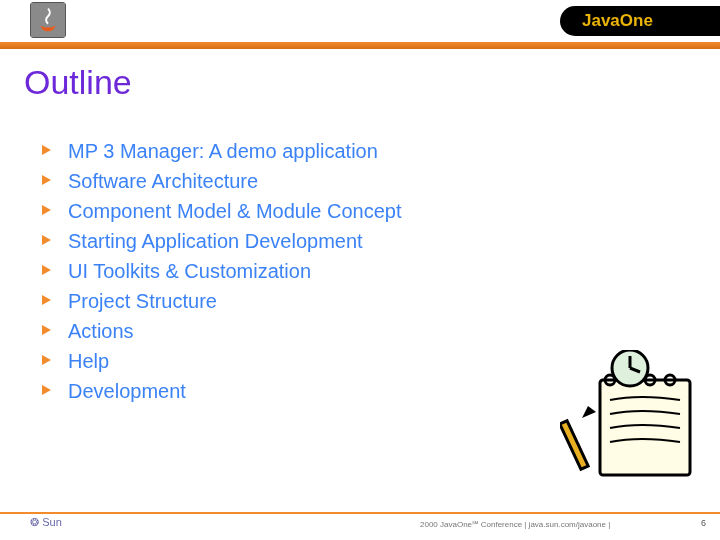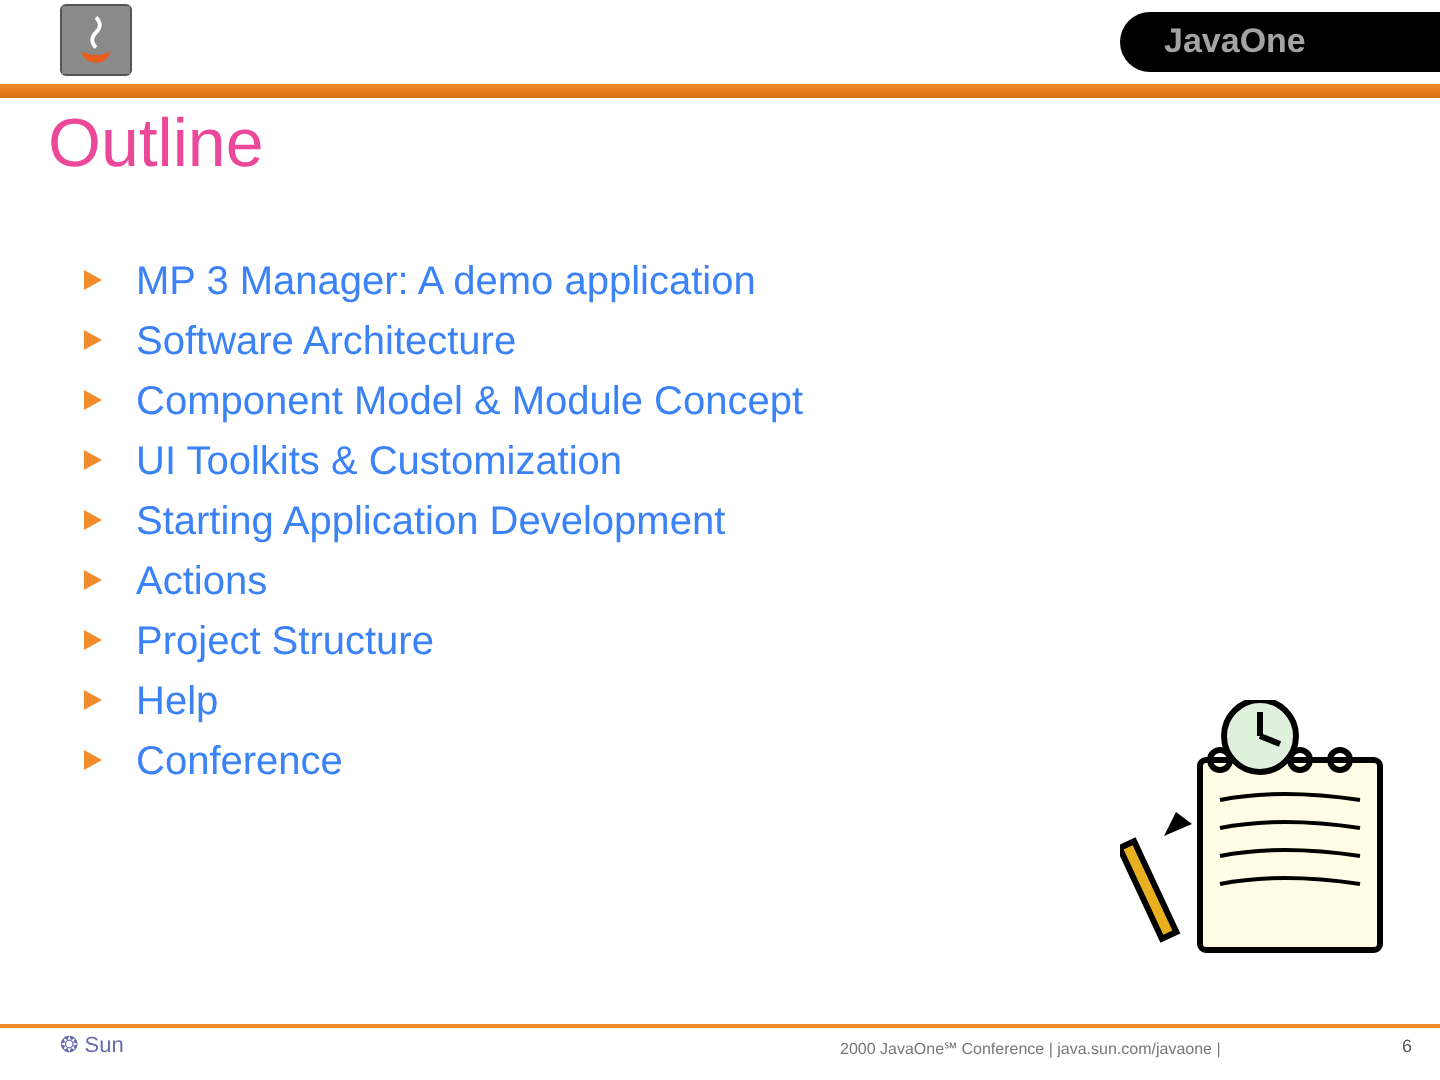--- a/index.html
+++ b/index.html
@@ -29,38 +29,38 @@
     border-radius: 3px;
   }
   .java-logo svg { width: 100%; height: 100%; }
   .javaone-pill {
     position: absolute;
     top: 6px;
     right: 0;
     width: 160px;
     height: 30px;
     background: #000;
-    color: #a3a3a3;
+    color: #eab308;
     font-weight: bold;
     font-size: 17px;
     line-height: 30px;
     padding-left: 22px;
     border-top-left-radius: 15px;
     border-bottom-left-radius: 15px;
   }
   .orange-bar {
     width: 100%;
     height: 7px;
     background: linear-gradient(#f28b2c,#d86e12);
   }
   .title {
     font-size: 34px;
     font-weight: normal;
-    color: #ec4899;
-    margin: 4px 0 0 24px;
+    color: #6d28d9;
+    margin: 14px 0 0 24px;
   }
   .bullets {
     margin: 34px 0 0 42px;
     list-style: none;
   }
   .bullets li {
     font-size: 20px;
     color: #3b82f6;
     line-height: 30px;
     position: relative;
@@ -139,26 +139,26 @@
 </div>
 
 <div class="orange-bar"></div>
 
 <h1 class="title">Outline</h1>
 
 <ul class="bullets">
   <li>MP 3 Manager: A demo application</li>
   <li>Software Architecture</li>
   <li>Component Model &amp; Module Concept</li>
+  <li>Starting Application Development</li>
   <li>UI Toolkits &amp; Customization</li>
-  <li>Starting Application Development</li>
+  <li>Project Structure</li>
   <li>Actions</li>
-  <li>Project Structure</li>
   <li>Help</li>
-  <li>Conference</li>
+  <li>Development</li>
 </ul>
 
 <div class="clipart">
   <svg viewBox="0 0 140 130">
     <rect x="40" y="30" width="90" height="95" rx="3" fill="#fffde6" stroke="#000" stroke-width="3"></rect>
     <circle cx="50" cy="30" r="5" fill="none" stroke="#000" stroke-width="3"></circle>
     <circle cx="70" cy="30" r="5" fill="none" stroke="#000" stroke-width="3"></circle>
     <circle cx="90" cy="30" r="5" fill="none" stroke="#000" stroke-width="3"></circle>
     <circle cx="110" cy="30" r="5" fill="none" stroke="#000" stroke-width="3"></circle>
     <path d="M50 50 q30 -6 70 0" stroke="#000" stroke-width="2" fill="none"></path>

